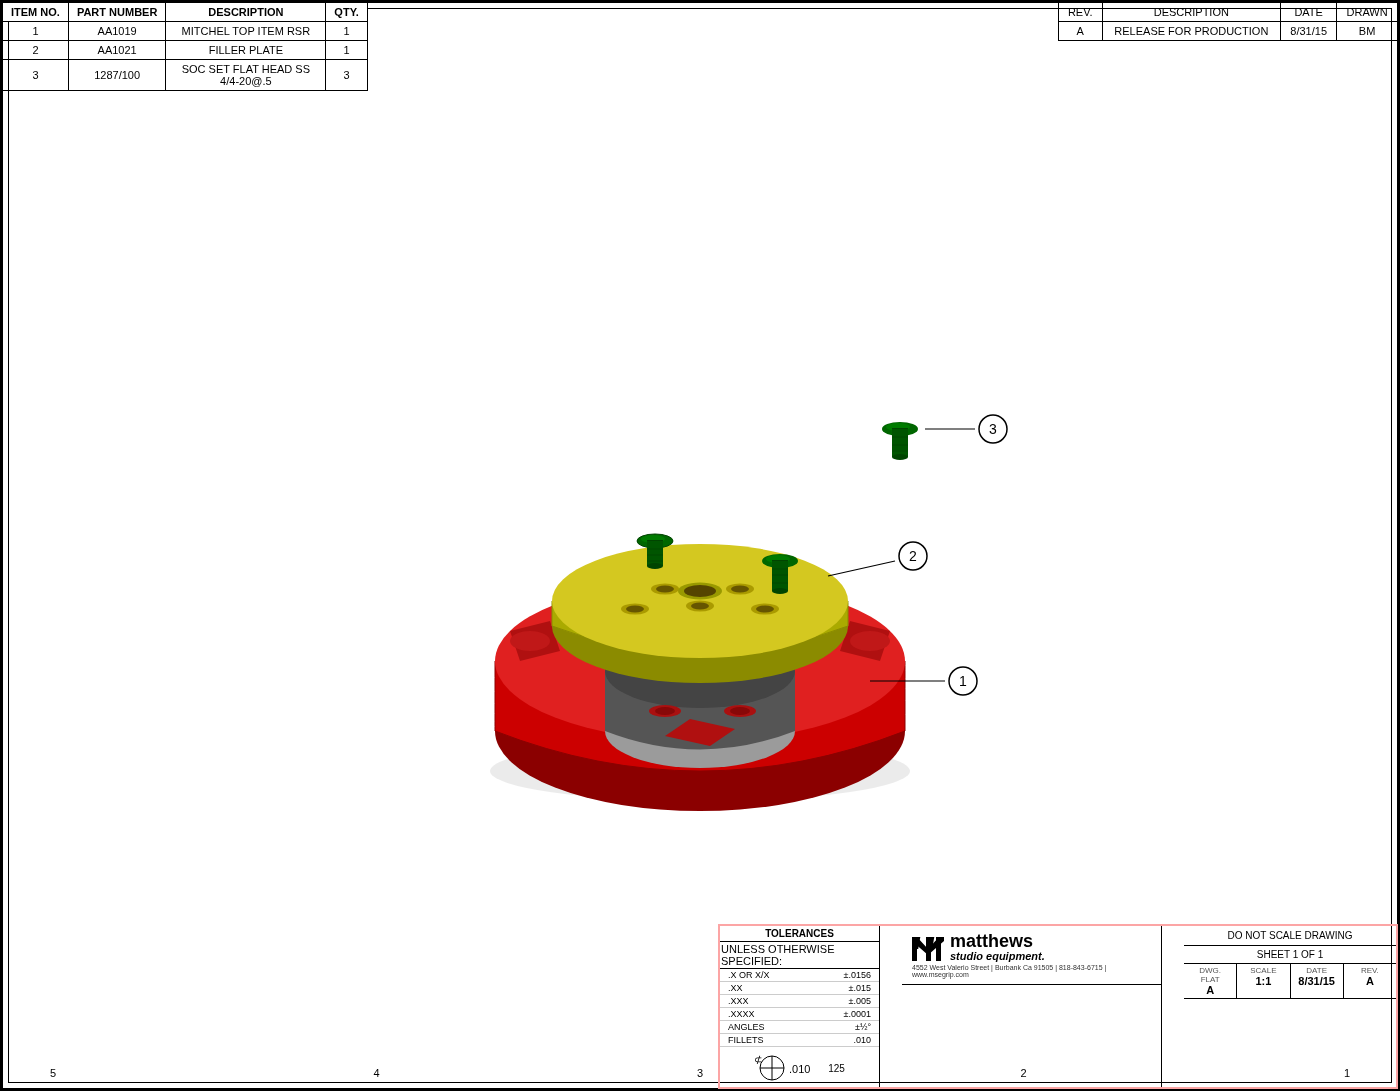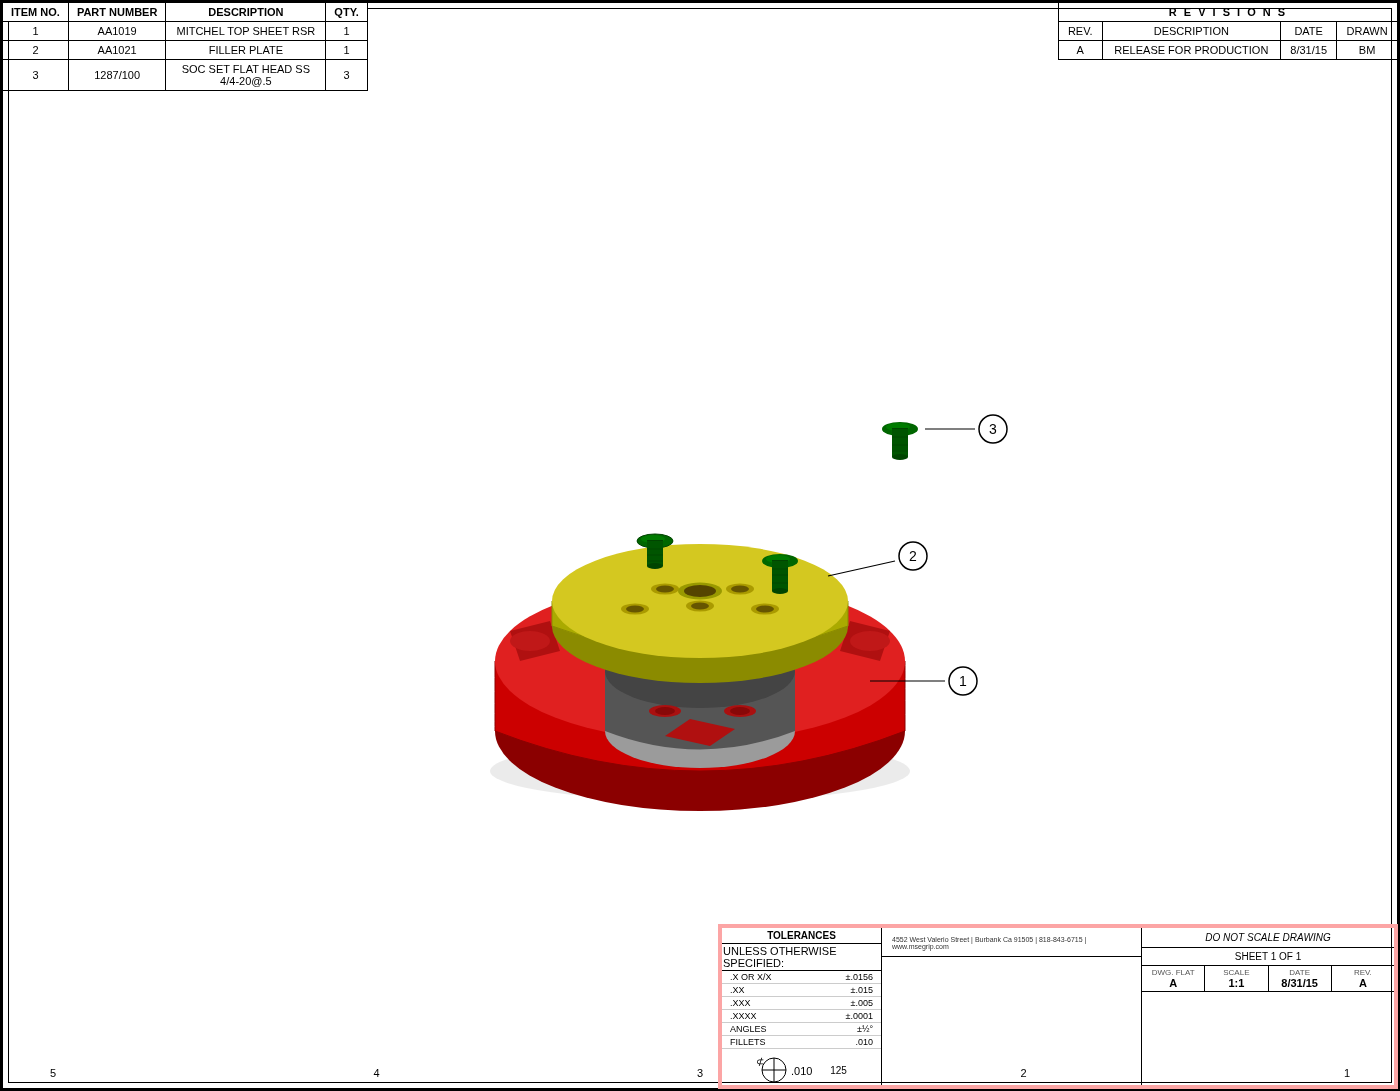--- a/index.html
+++ b/index.html
@@ -74,22 +74,23 @@
       height: 580px;
     }
 
     
     .title-block {
       position: absolute;
       bottom: 2px;
       right: 2px;
       width: 680px;
       height: 165px;
-      border: 4px solid #fca5a5;
-      display: flex;
+      border: 2px solid #fca5a5;
+      display: flex;
+      gap: 22px;
     }
 
     .tolerances-section {
       width: 160px;
       border-right: 1px solid #000;
       font-size: 9px;
     }
     .tolerances-title {
       text-align: center;
       font-weight: bold;
@@ -216,43 +217,40 @@
       <th>ITEM NO.</th>
       <th>PART NUMBER</th>
       <th>DESCRIPTION</th>
       <th>QTY.</th>
     </tr>
   </thead>
   <tbody>
     <tr>
       <td>1</td>
       <td>AA1019</td>
-      <td class="desc">MITCHEL TOP SHEET RSR</td>
+      <td class="desc">MITCHEL TOP ITEM RSR</td>
       <td>1</td>
     </tr>
     <tr>
       <td>2</td>
       <td>AA1021</td>
       <td class="desc">FILLER PLATE</td>
       <td>1</td>
     </tr>
     <tr>
       <td>3</td>
       <td>1287/100</td>
       <td class="desc">SOC SET FLAT HEAD SS 4/4-20@.5</td>
       <td>3</td>
     </tr>
   </tbody>
 </table>
 
 <table class="revisions-table">
   <thead>
-    <tr class="header-row">
-      <th colspan="4">R E V I S I O N S</th>
-    </tr>
     <tr>
       <th>REV.</th>
       <th>DESCRIPTION</th>
       <th>DATE</th>
       <th>DRAWN</th>
     </tr>
   </thead>
   <tbody>
     <tr>
       <td>A</td>
@@ -414,26 +412,41 @@
         <line x1="18" y1="5" x2="18" y2="29" stroke="#000" stroke-width="1"></line>
         <text x="35" y="22" font-size="11" fill="#000">.010</text>
         <text x="0" y="12" font-size="10" fill="#000">⊄</text>
       </svg>
       <span style="margin-left:4px;font-size:10px;">125</span>
     </div>
   </div>
 
   <div class="company-section">
     <div class="company-logo-area">
+      <div class="company-logo">
+        <svg width="32" height="28" viewBox="0 0 32 28" style="flex-shrink:0;">
+          <rect x="0" y="4" width="5" height="24" fill="#000"></rect>
+          <rect x="5" y="4" width="4" height="12" fill="#000" transform="skewX(-10)"></rect>
+          <rect x="14" y="4" width="5" height="24" fill="#000"></rect>
+          <rect x="19" y="4" width="4" height="12" fill="#000" transform="skewX(-10)"></rect>
+          <rect x="24" y="4" width="5" height="24" fill="#000"></rect>
+
+          <polygon points="0,4 5,4 16,16 27,4 32,4 32,8 16,22 0,8" fill="#000"></polygon>
+        </svg>
+        <div>
+          <div style="font-size:18px;font-weight:900;font-family:'Arial Black',sans-serif;line-height:1;">matthews</div>
+          <div style="font-size:11px;font-weight:bold;font-style:italic;">studio equipment.</div>
+        </div>
+      </div>
       <div class="company-address">4552 West Valerio Street  |  Burbank Ca 91505  |  818-843-6715  |  www.msegrip.com</div>
     </div>
   </div>
 
   <div class="info-section">
-    <div style="text-align:center;padding:4px;border-bottom:1px solid #000;font-size:10px;font-style:italic;">DO NOT SCALE DRAWING</div>
+    <div style="text-align:center;padding:4px;border-bottom:1px solid #000;font-size:10px;">DO NOT SCALE DRAWING</div>
     <div style="text-align:center;padding:3px;border-bottom:1px solid #000;font-size:10px;">SHEET 1  OF  1</div>
     <div class="info-row">
       <div class="info-cell">
         <div class="info-label">DWG. FLAT</div>
         <div class="info-value">A</div>
       </div>
       <div class="info-cell">
         <div class="info-label">SCALE</div>
         <div class="info-value">1:1</div>
       </div>

